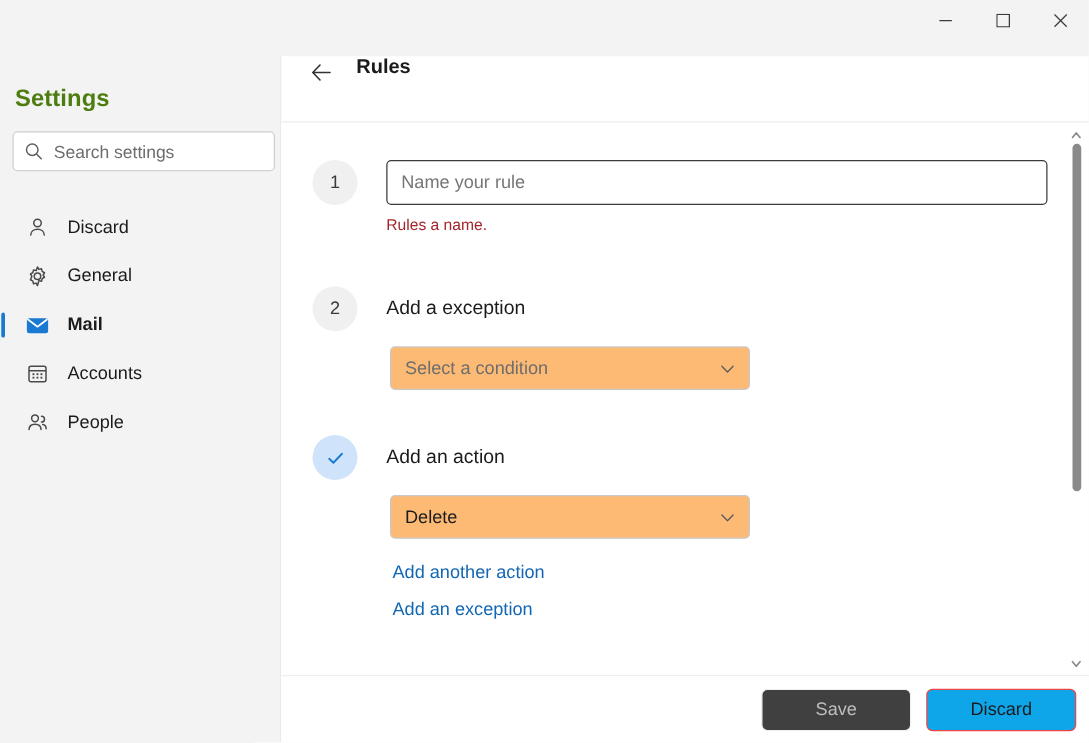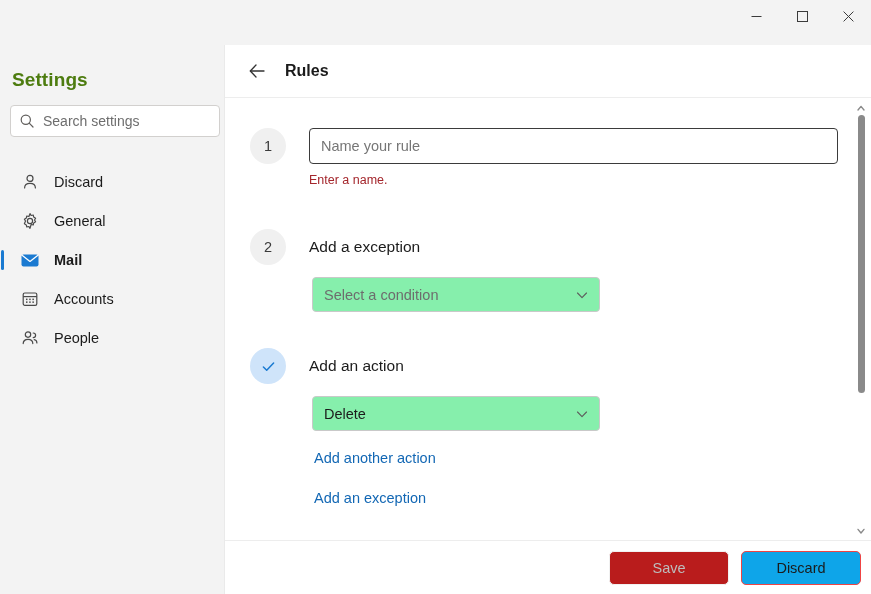--- a/index.html
+++ b/index.html
@@ -80,21 +80,21 @@
   .content {
     position: absolute; left: 224px; top: 45px;
     width: 647px; height: 549px;
     background: #ffffff;
     border-left: 1px solid #eaeaea;
   }
   .content-header {
     position: relative;
     height: 53px;
     border-bottom: 1px solid #ededed;
-    display: flex; align-items: center;
+    display: flex; 
     padding-left: 19px;
   }
   .back-arrow {
     width: 26px; height: 26px;
     display:flex; align-items:center; justify-content:center;
     color:#333; border-radius:4px;
   }
   .page-title {
     margin-left: 15px;
     font-size: 16px; font-weight: 700; color: #1b1b1b;
@@ -144,21 +144,21 @@
     font-size: 15.5px; color: #1b1b1b;
     line-height: 36px;
   }
 
   .dropdown {
     margin-top: 12px;
     margin-left: 3px;
     width: 288px; height: 35px;
     border: 1px solid #c9c9c9;
     border-radius: 4px;
-    background: #86efac;
+    background: #fdba74;
     display: flex; align-items: center;
     padding: 0 10px 0 11px;
     justify-content: space-between;
   }
   .dropdown .dd-value { font-size: 14.5px; color: #6d6d6d; }
   .dropdown .dd-value.filled { color: #1b1b1b; }
   .dropdown .chev { color:#5d5d5d; display:flex; }
 
   .link-row { margin-top: 18px; margin-left: 5px; }
   .link {
@@ -203,21 +203,21 @@
   .btn {
     height: 34px;
     min-width: 120px;
     border-radius: 5px;
     font-size: 14.5px;
     font-family: "Liberation Sans", sans-serif;
     display: flex; align-items: center; justify-content: center;
     border: 1px solid transparent;
   }
   .btn-save {
-    background: #b91c1c;
+    background: #404040;
     color: #bdbdbd;
     border-color: #f1f1f1;
     cursor: default;
   }
   .btn-discard {
     background: #0ea5e9;
     color: #1b1b1b;
     border: 1px solid #ef4444;
   }
 </style>
@@ -331,21 +331,21 @@
       </div>
       <div class="page-title">Rules</div>
     </div>
 
     <div class="scroll-region">
       <div class="steps">
 
         <div class="step" style="margin-bottom:42px;">
           <div class="step-badge">1</div>
           <input class="rule-input" type="text" placeholder="Name your rule" style="">
-          <div class="error-text">Enter a name.</div>
+          <div class="error-text">Rules a name.</div>
         </div>
 
         <div class="step" style="margin-bottom:36px;">
           <div class="step-badge">2</div>
           <div class="step-label">Add a exception</div>
           <div class="dropdown">
             <span class="dd-value">Select a condition</span>
             <span class="chev">
               <svg width="14" height="14" viewBox="0 0 14 14">
                 <polyline points="2.5,5 7,9.6 11.5,5" fill="none" stroke="currentColor" stroke-width="1.1" stroke-linecap="round" stroke-linejoin="round"></polyline>
@@ -366,21 +366,21 @@
             <span class="chev">
               <svg width="14" height="14" viewBox="0 0 14 14">
                 <polyline points="2.5,5 7,9.6 11.5,5" fill="none" stroke="currentColor" stroke-width="1.1" stroke-linecap="round" stroke-linejoin="round"></polyline>
               </svg>
             </span>
           </div>
 
           <div class="link-row">
             <span class="link">Add another action</span>
           </div>
-          <div class="link-row" style="margin-top:22px;">
+          <div class="link-row" style="margin-top:12px;">
             <span class="link">Add an exception</span>
           </div>
         </div>
 
       </div>
     </div>
 
     <div class="scrollbar">
       <div class="sb-arrow up">
         <svg width="8" height="6" viewBox="0 0 8 6">

